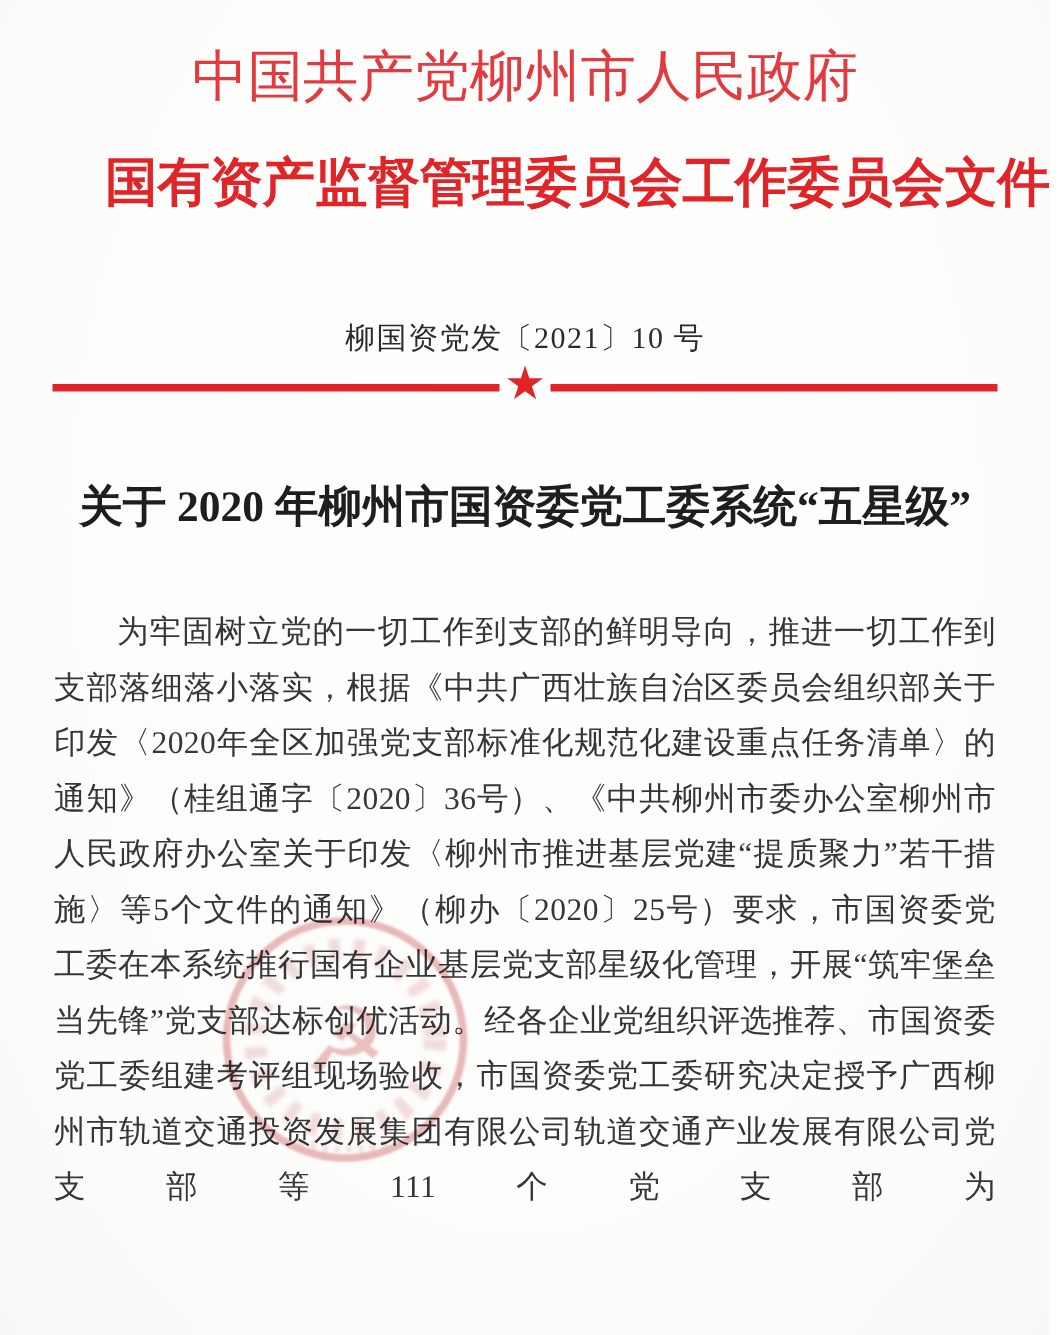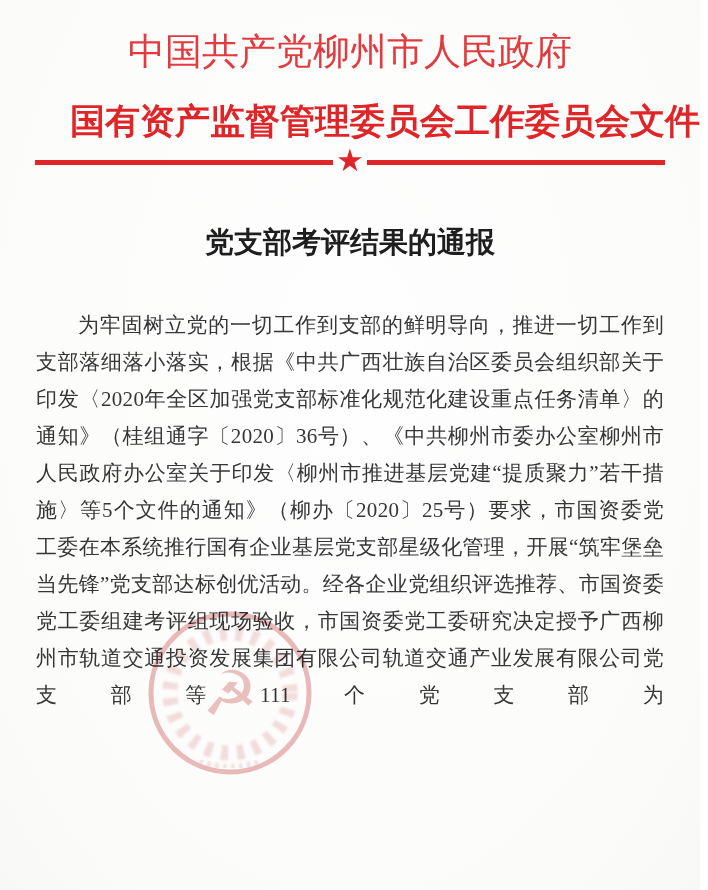--- a/index.html
+++ b/index.html
@@ -79,29 +79,30 @@
 </style>
 </head>
 <body>
 
 <div class="page">
 
   <div class="header-line1">中国共产党柳州市人民政府</div>
 
   <div class="header-line2">国有资产监督管理委员会工作委员会文件</div>
 
+  <div class="doc-number">柳国资党发〔2021〕10 号</div>
 
   <div class="divider">
     <div class="seg"></div>
     <div class="star">★</div>
     <div class="seg"></div>
   </div>
 
   <div class="doc-title">
-    <div>党支部考评结果的通报</div>
+    <div>关于 2020 年柳州市国资委党工委系统“五星级”</div>
   </div>
 
   <div class="body-text">
     <p class="para-indent para-continues">为牢固树立党的一切工作到支部的鲜明导向，推进一切工作到支部落细落小落实，根据《中共广西壮族自治区委员会组织部关于印发〈2020年全区加强党支部标准化规范化建设重点任务清单〉的通知》（桂组通字〔2020〕36号）、《中共柳州市委办公室柳州市人民政府办公室关于印发〈柳州市推进基层党建“提质聚力”若干措施〉等5个文件的通知》（柳办〔2020〕25号）要求，市国资委党工委在本系统推行国有企业基层党支部星级化管理，开展“筑牢堡垒当先锋”党支部达标创优活动。经各企业党组织评选推荐、市国资委党工委组建考评组现场验收，市国资委党工委研究决定授予广西柳州市轨道交通投资发展集团有限公司轨道交通产业发展有限公司党支部等111个党支部为</p>
   </div>
 
   <svg class="seal" viewBox="0 0 168 168" xmlns="http://www.w3.org/2000/svg">
     <defs>
       <filter id="sealblur">
           <feGaussianBlur stdDeviation="1.1"></feGaussianBlur>

